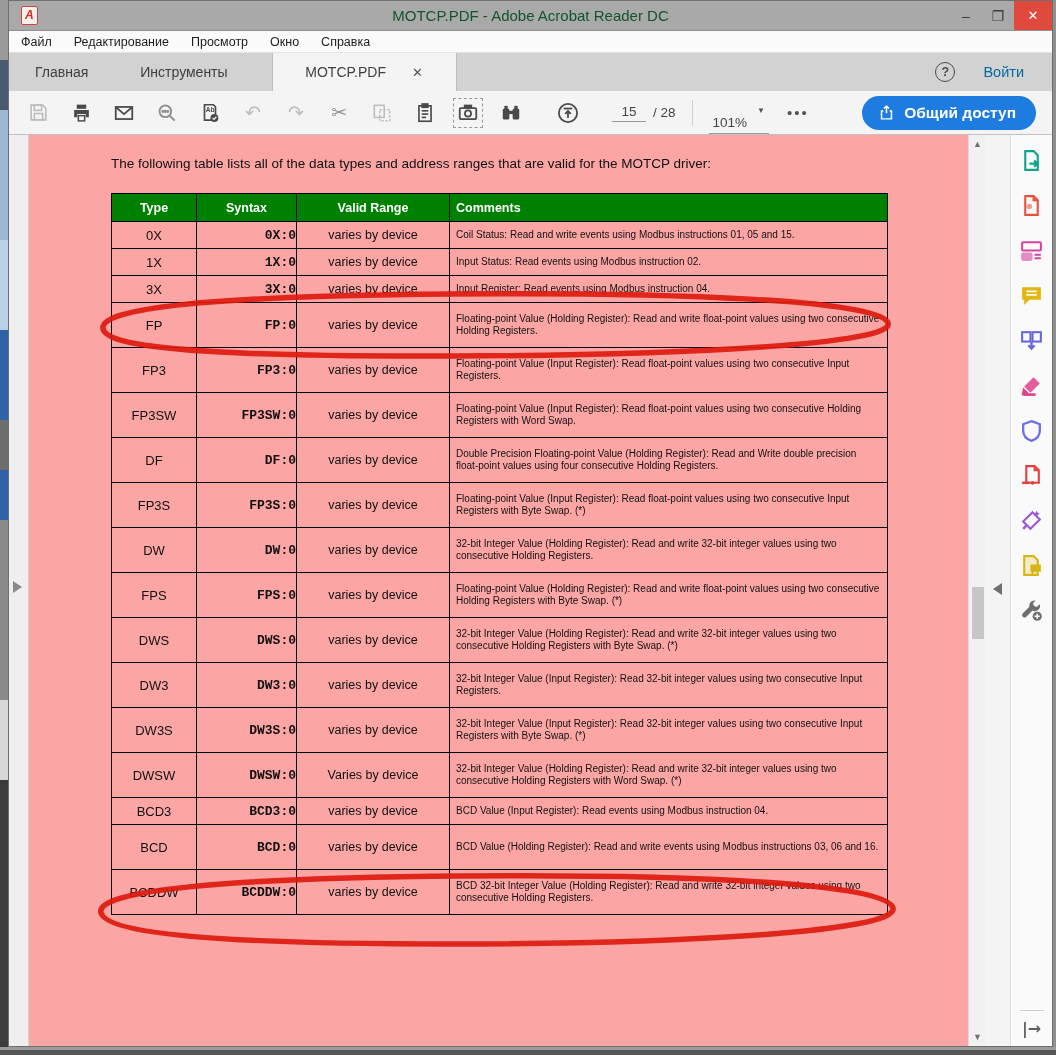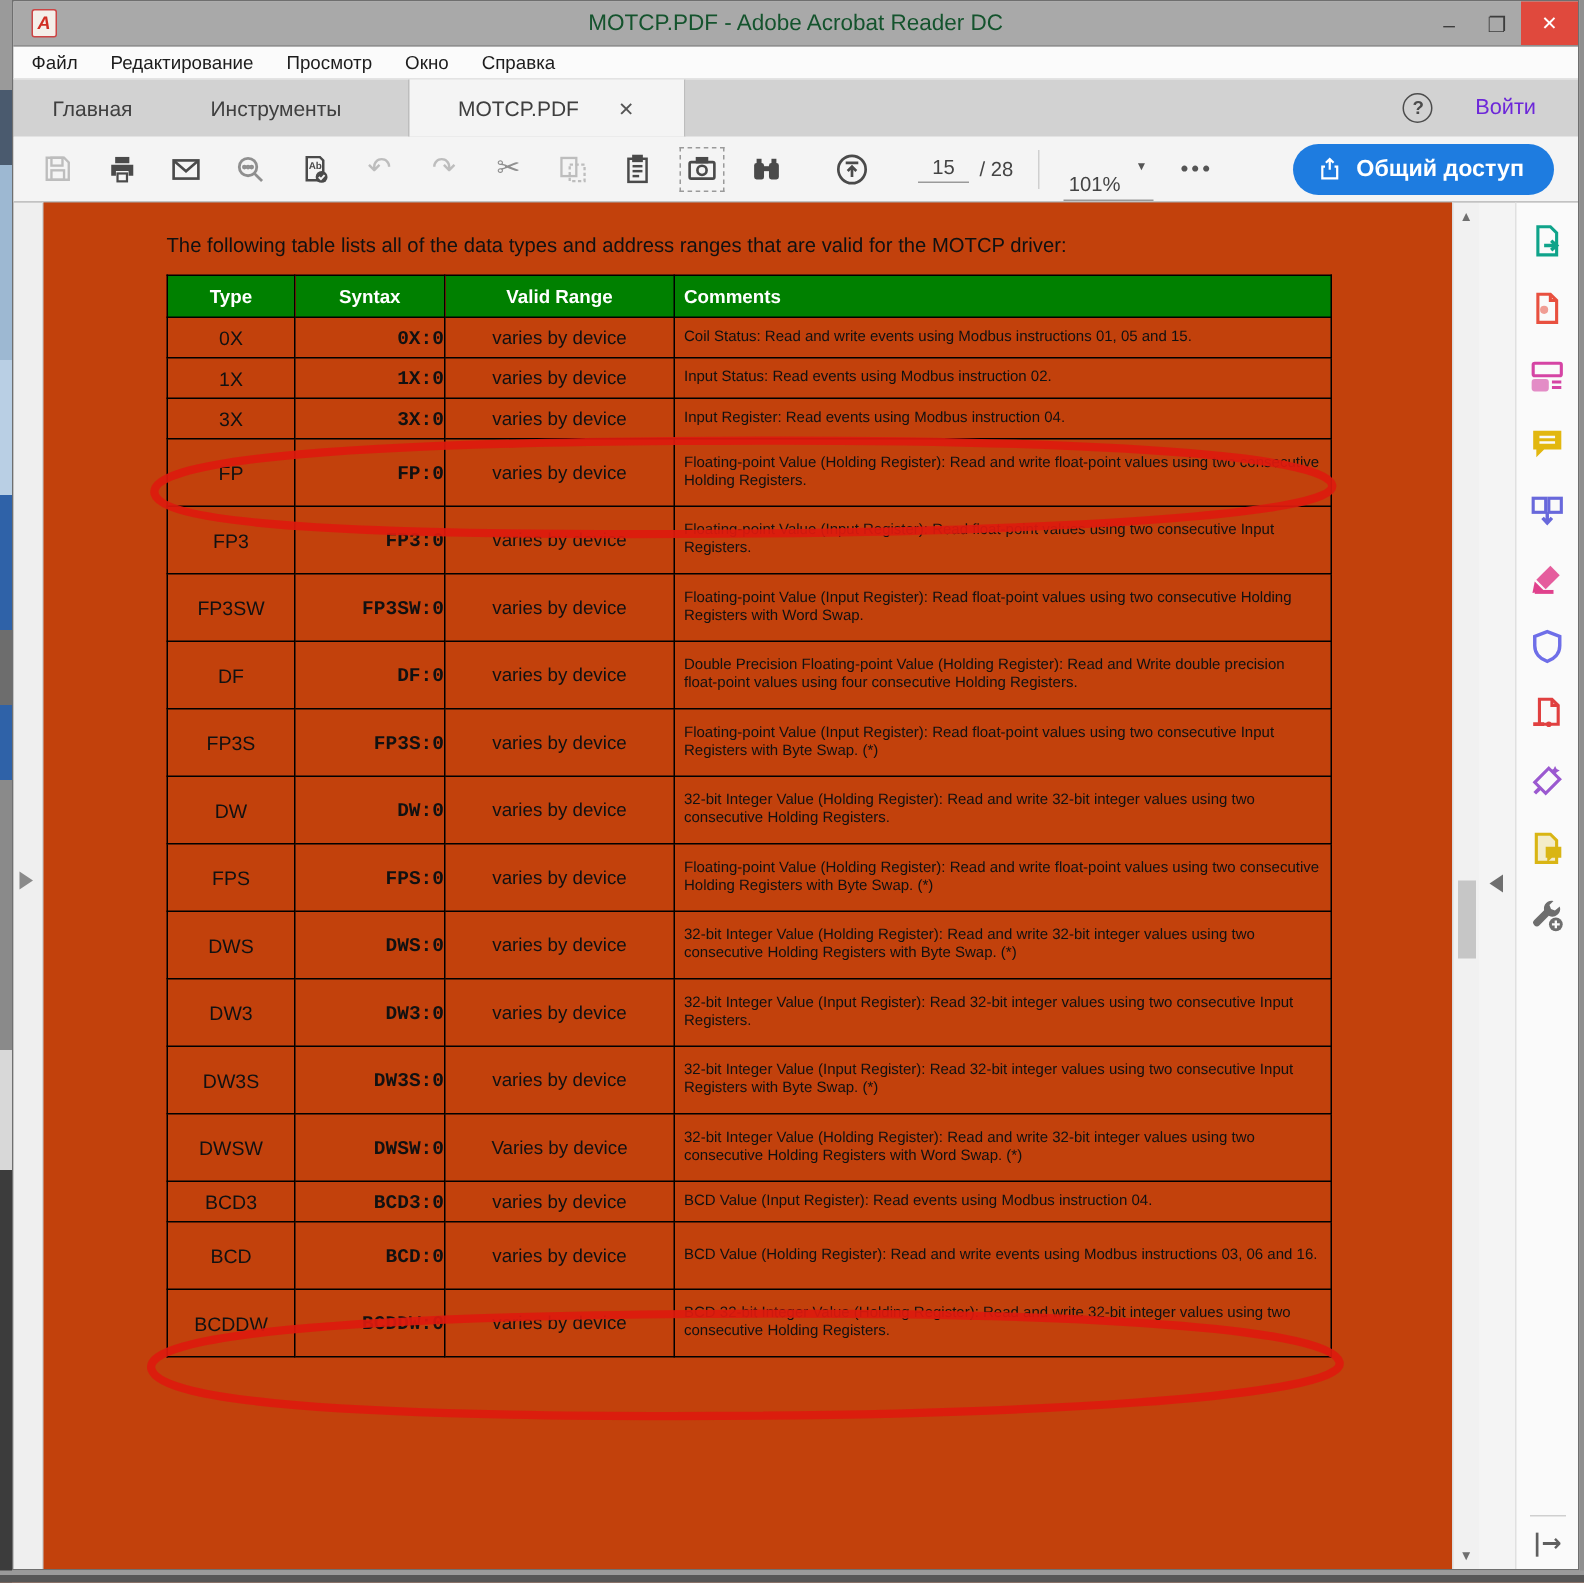--- a/index.html
+++ b/index.html
@@ -43,21 +43,21 @@
   .tab { display:flex; align-items:center; justify-content:center; font-size:14px;
     color:#3f3f3f; padding:0 26px; }
   .tab.doc { background:#f4f4f4; width:185px; gap:26px; border-left:1px solid #bdbdbd;
     border-right:1px solid #bdbdbd; margin-left:18px; }
   .tab-close { color:#555; font-size:13px; }
   .tabbar-right { margin-left:auto; display:flex; align-items:center; gap:28px;
     padding-right:28px; }
   .help-icon { width:20px; height:20px; border:1.6px solid #4c4c4c; border-radius:50%;
     display:flex; align-items:center; justify-content:center; font-size:12.5px;
     color:#4c4c4c; font-weight:bold; }
-  .signin { font-size:14.5px; color:#6d28d9; }
+  .signin { font-size:14.5px; color:#0369a1; }
 
   
   .toolbar { height:44px; background:#f4f4f4; border-bottom:1px solid #c2c2c2;
     display:flex; align-items:center; flex:0 0 auto; padding-left:16px; }
   .tb-icon { width:26px; height:26px; display:flex; align-items:center;
     justify-content:center; margin-right:17px; color:#4a4a4a; }
   .tb-icon svg { display:block; }
   .tb-icon.dim { color:#bdbdbd; }
   .tb-icon.mid { color:#8f8f8f; }
   .tb-icon.selected { outline:1px dashed #9a9a9a; outline-offset:1px; }
@@ -76,24 +76,24 @@
     color:#fff; font-size:15.5px; font-weight:bold; }
 
   
   .main { flex:1 1 auto; display:flex; align-items:stretch; min-height:0;
     background:#7f7f7f; }
   .nav-strip { width:20px; background:#efefef; border-right:1px solid #d5d5d5;
     position:relative; flex:0 0 auto; }
   .nav-toggle { position:absolute; left:4px; top:446px; width:0; height:0;
     border-left:9px solid #8a8a8a; border-top:6px solid transparent;
     border-bottom:6px solid transparent; }
-  .page-area { flex:1 1 auto; background:#c2410c; position:relative; overflow:hidden; }
+  .page-area { flex:1 1 auto; background:#fca5a5; position:relative; overflow:hidden; }
 
   .doc-intro { position:absolute; left:82px; top:21px; font-size:13.5px; color:#111; }
-  .doc-table { position:absolute; left:82px; top:48px; width:776px;
+  .doc-table { position:absolute; left:82px; top:58px; width:776px;
     border-collapse:collapse; table-layout:fixed; }
   .doc-table th, .doc-table td { border:1px solid #000; overflow:hidden; }
   .doc-table th { height:28px; color:#fff; font-size:12.5px; text-align:center; }
   .doc-table th.c3 { text-align:left; padding-left:6px; }
   .doc-table col.w0{width:85px;} .doc-table col.w1{width:100px;}
   .doc-table col.w2{width:153px;} .doc-table col.w3{width:438px;}
   .doc-table tr.h1 { height:27px; } .doc-table tr.h2 { height:45px; }
   .doc-table td.c0 { text-align:center; font-size:13px; color:#111; }
   .doc-table td.c1 { text-align:right; font-size:13px; color:#111;
     font-family:"Liberation Mono", monospace; font-weight:bold; }

